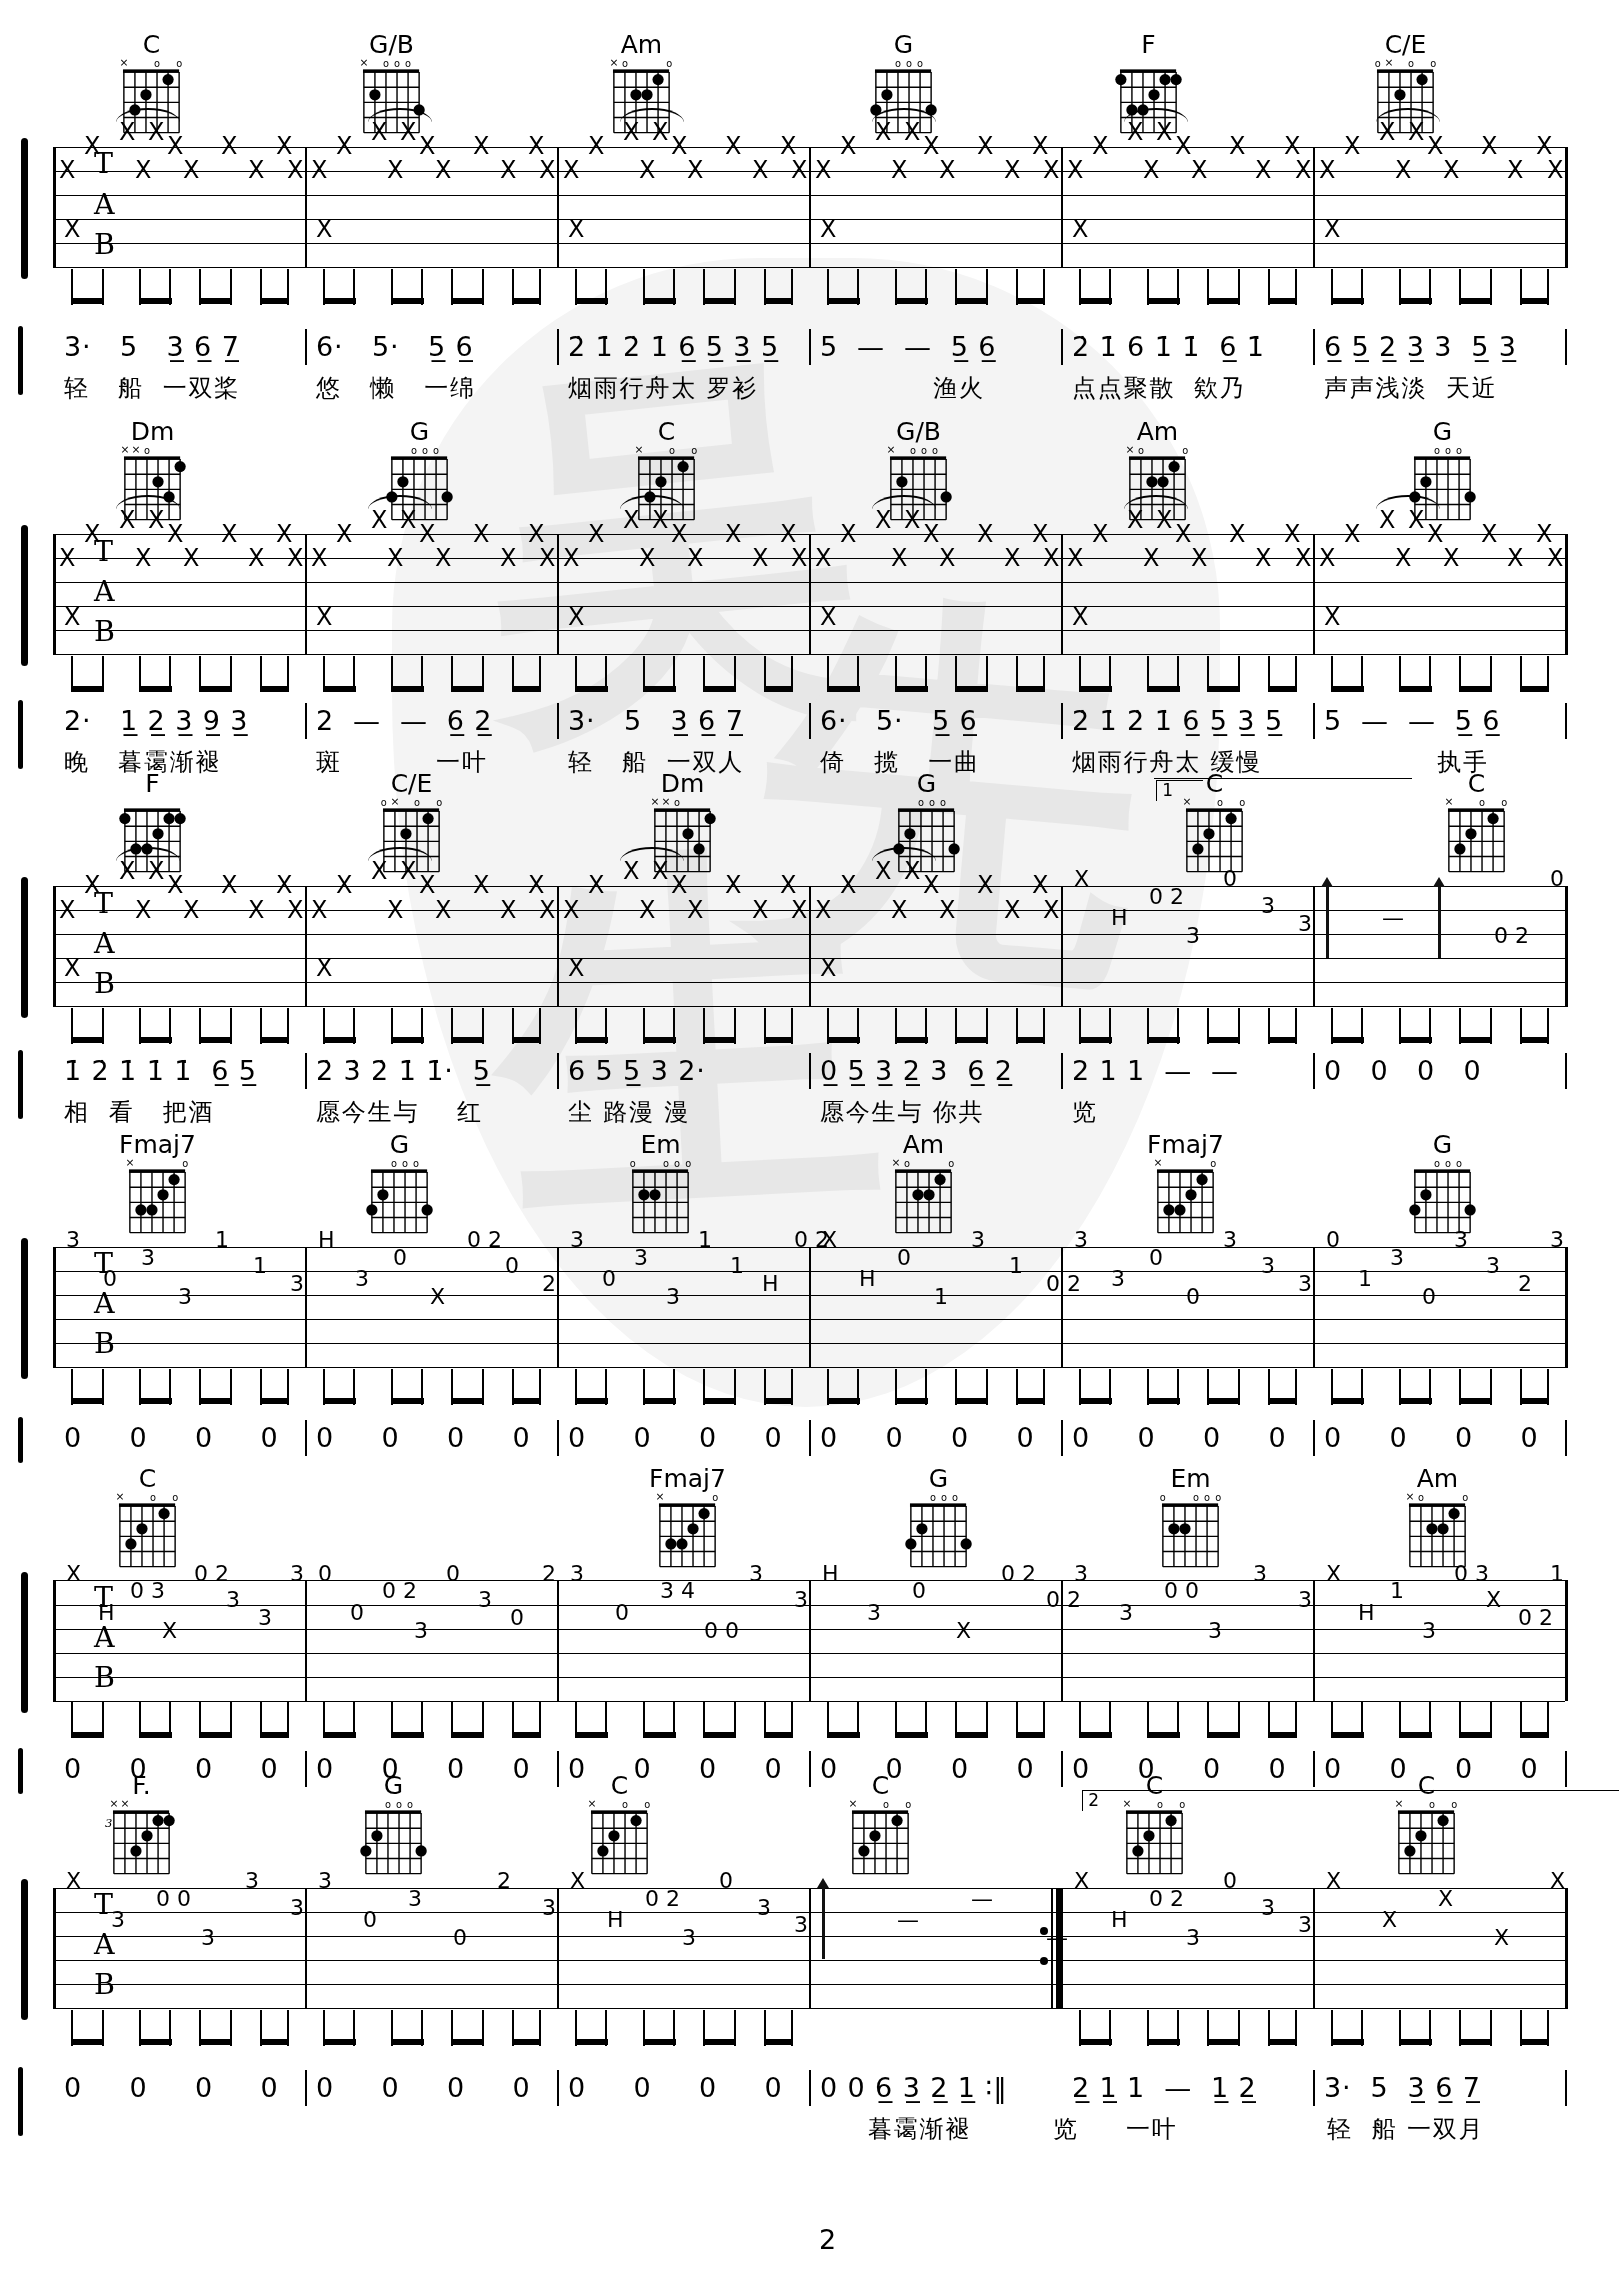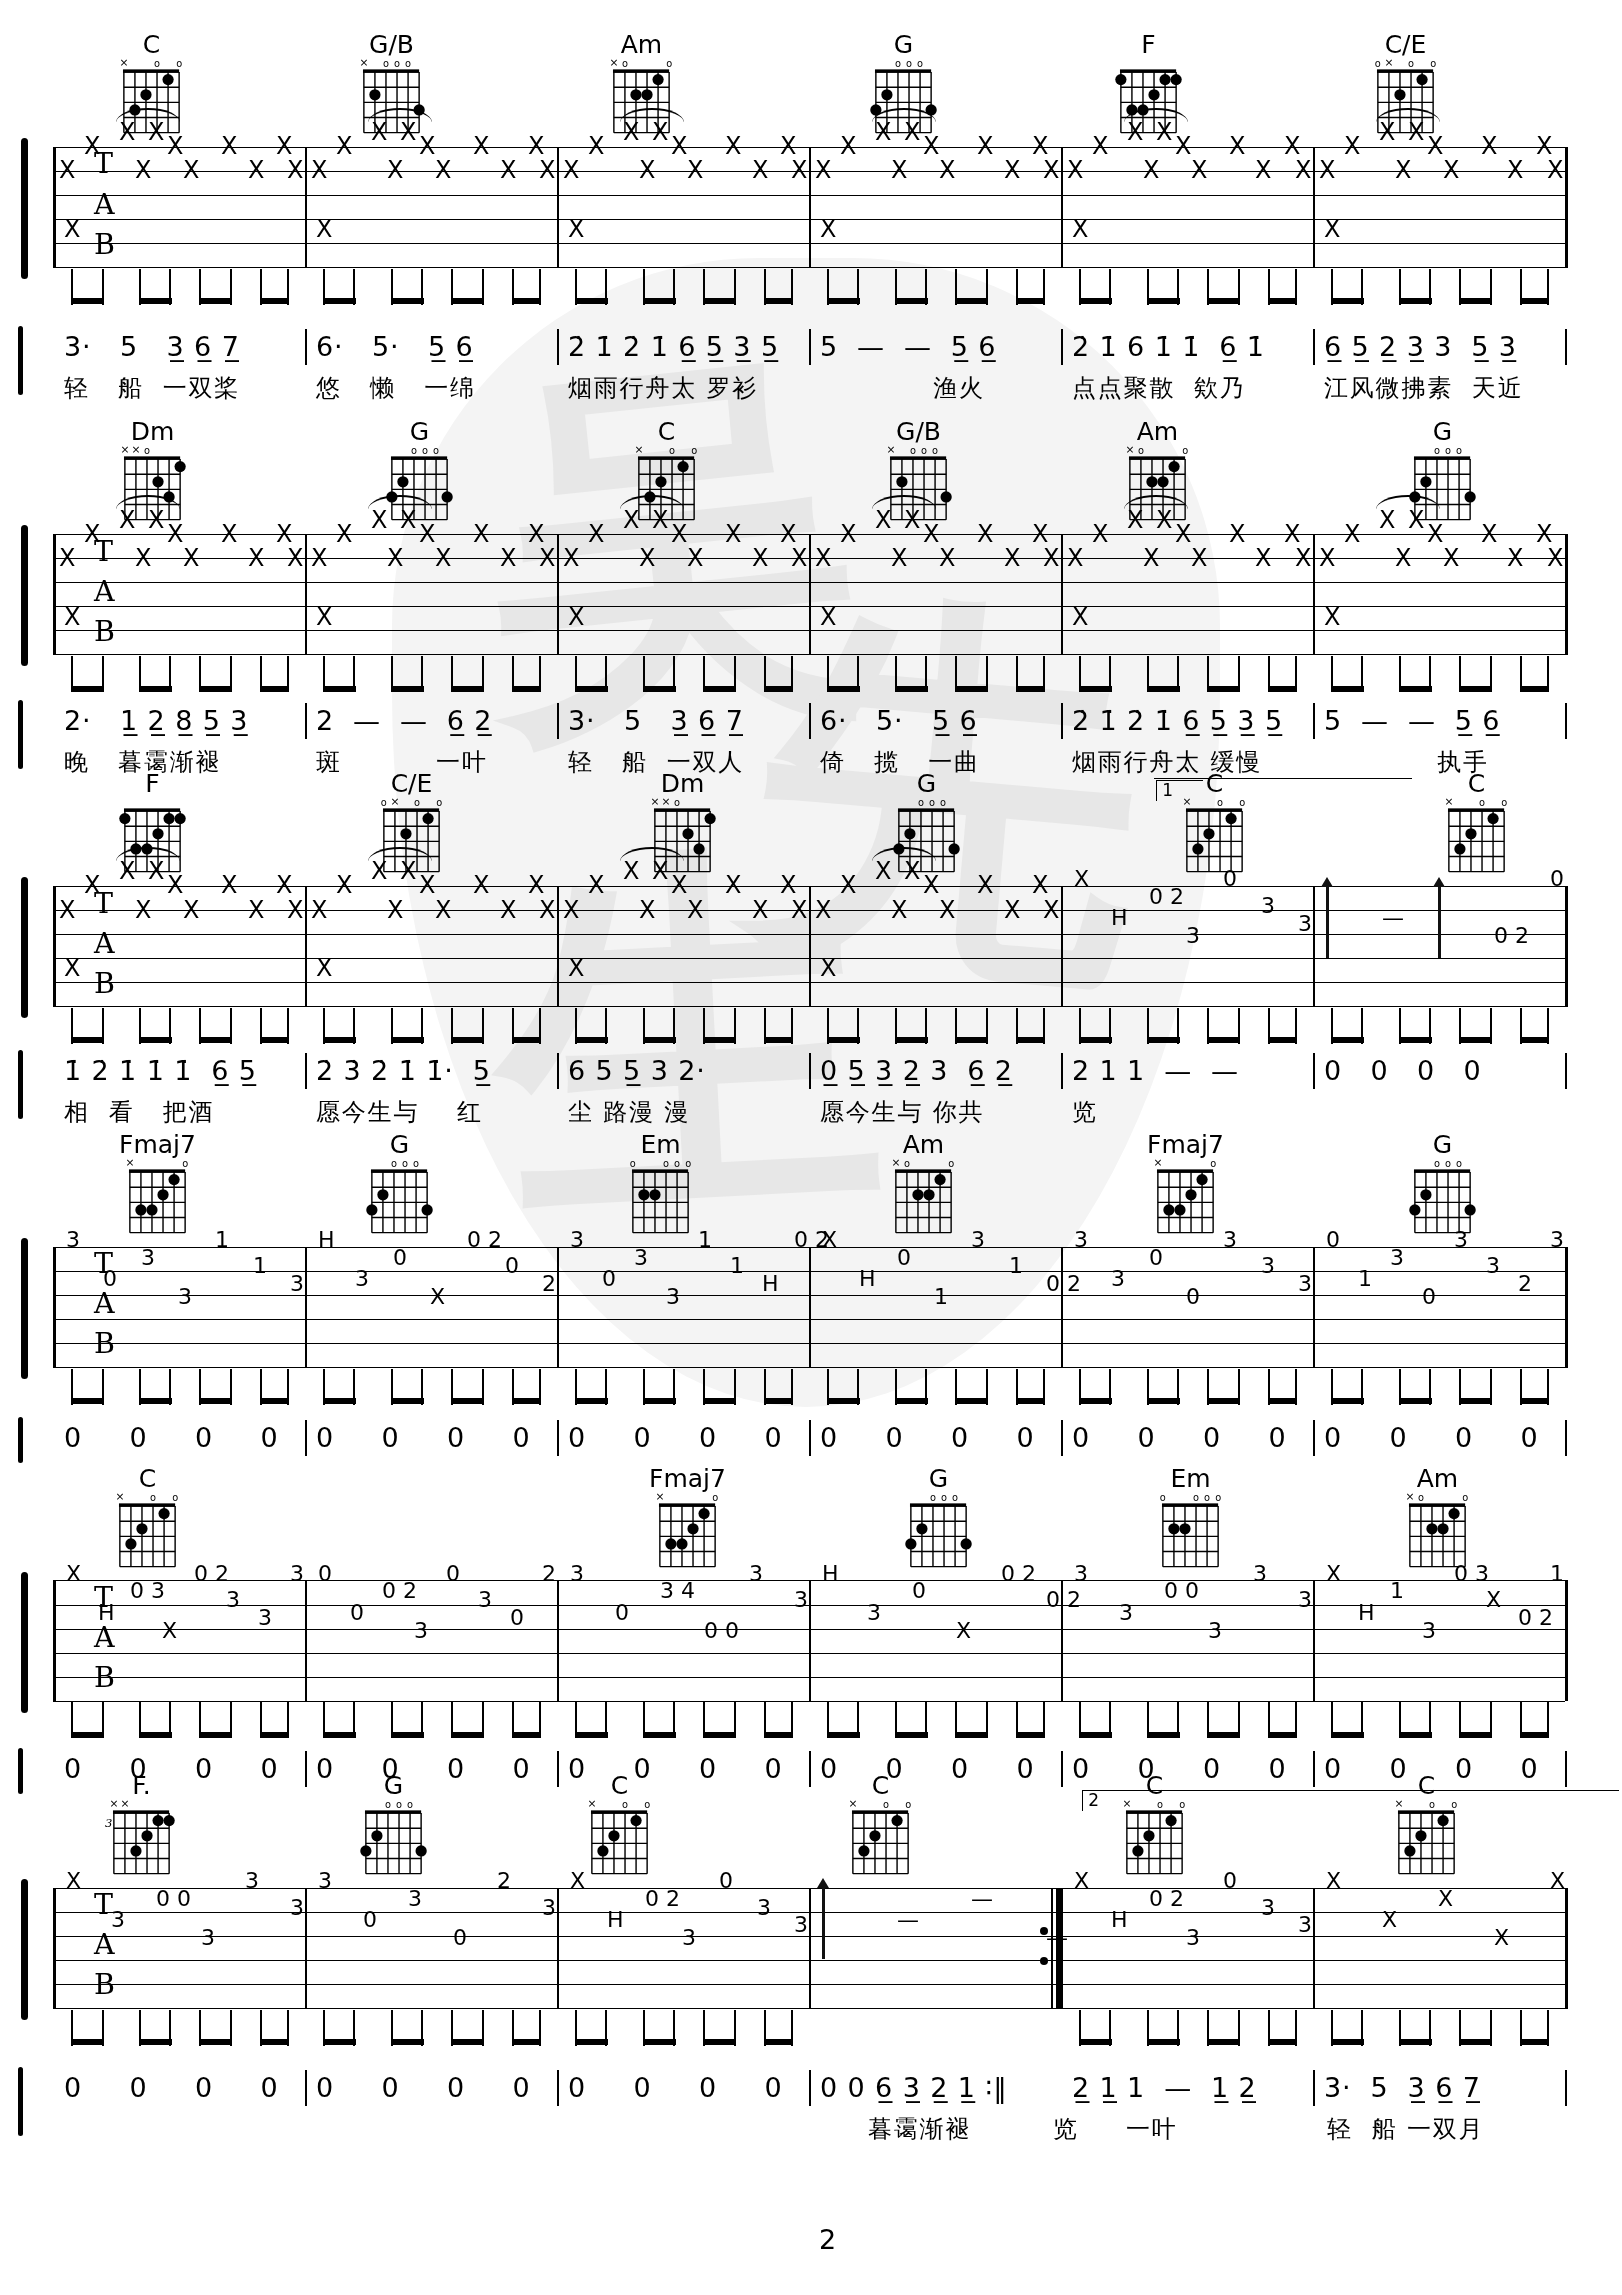--- a/index.html
+++ b/index.html
@@ -1624,29 +1624,29 @@
       <div class="jl" style="left: 64px; top: 374px;">轻   船  一双桨</div>
       <div class="jn" style="left: 316px; top: 331px;">6·   5·   5̲ 6̲</div>
       <div class="jl" style="left: 316px; top: 374px;">悠   懒   一绵</div>
       <div class="jn" style="left: 568px; top: 331px;">2̇ 1̇ 2̇ 1̇ 6̲ 5̲ 3̲ 5̲</div>
       <div class="jl" style="left: 568px; top: 374px;">烟雨行舟太 罗衫</div>
       <div class="jn" style="left: 820px; top: 331px;">5  —  —  5̲ 6̲</div>
       <div class="jl" style="left: 820px; top: 374px;">            渔火</div>
       <div class="jn" style="left: 1072px; top: 331px;">2̇ 1̇ 6 1̇ 1̇  6̲ 1̇</div>
       <div class="jl" style="left: 1072px; top: 374px;">点点聚散  欸乃</div>
       <div class="jn" style="left: 1324px; top: 331px;">6̲ 5̲ 2̲ 3̲ 3  5̲ 3̲</div>
-      <div class="jl" style="left: 1324px; top: 374px;">江风微拂素  天近</div>
+      <div class="jl" style="left: 1324px; top: 374px;">声声浅淡  天近</div>
       <div class="jbar" style="left: 305px; top: 329px;"></div>
       <div class="jbar" style="left: 557px; top: 329px;"></div>
       <div class="jbar" style="left: 809px; top: 329px;"></div>
       <div class="jbar" style="left: 1061px; top: 329px;"></div>
       <div class="jbar" style="left: 1313px; top: 329px;"></div>
       <div class="jbar" style="left: 1565px; top: 329px;"></div>
       <div class="vbr" style="left: 18px; top: 700px; height: 69px;"></div>
-      <div class="jn" style="left: 64px; top: 705px;">2·   1̲ 2̲ 8̲ 5̲ 3̲</div>
+      <div class="jn" style="left: 64px; top: 705px;">2·   1̲ 2̲ 3̲ 9̲ 3̲</div>
       <div class="jl" style="left: 64px; top: 748px;">晚   暮霭渐褪</div>
       <div class="jn" style="left: 316px; top: 705px;">2  —  —  6̲ 2̲</div>
       <div class="jl" style="left: 316px; top: 748px;">斑          一叶</div>
       <div class="jn" style="left: 568px; top: 705px;">3·   5   3̲ 6̲ 7̲</div>
       <div class="jl" style="left: 568px; top: 748px;">轻   船  一双人</div>
       <div class="jn" style="left: 820px; top: 705px;">6·   5·   5̲ 6̲</div>
       <div class="jl" style="left: 820px; top: 748px;">倚   揽   一曲</div>
       <div class="jn" style="left: 1072px; top: 705px;">2̇ 1̇ 2̇ 1̇ 6̲ 5̲ 3̲ 5̲</div>
       <div class="jl" style="left: 1072px; top: 748px;">烟雨行舟太 缓慢</div>
       <div class="jn" style="left: 1324px; top: 705px;">5  —  —  5̲ 6̲</div>

